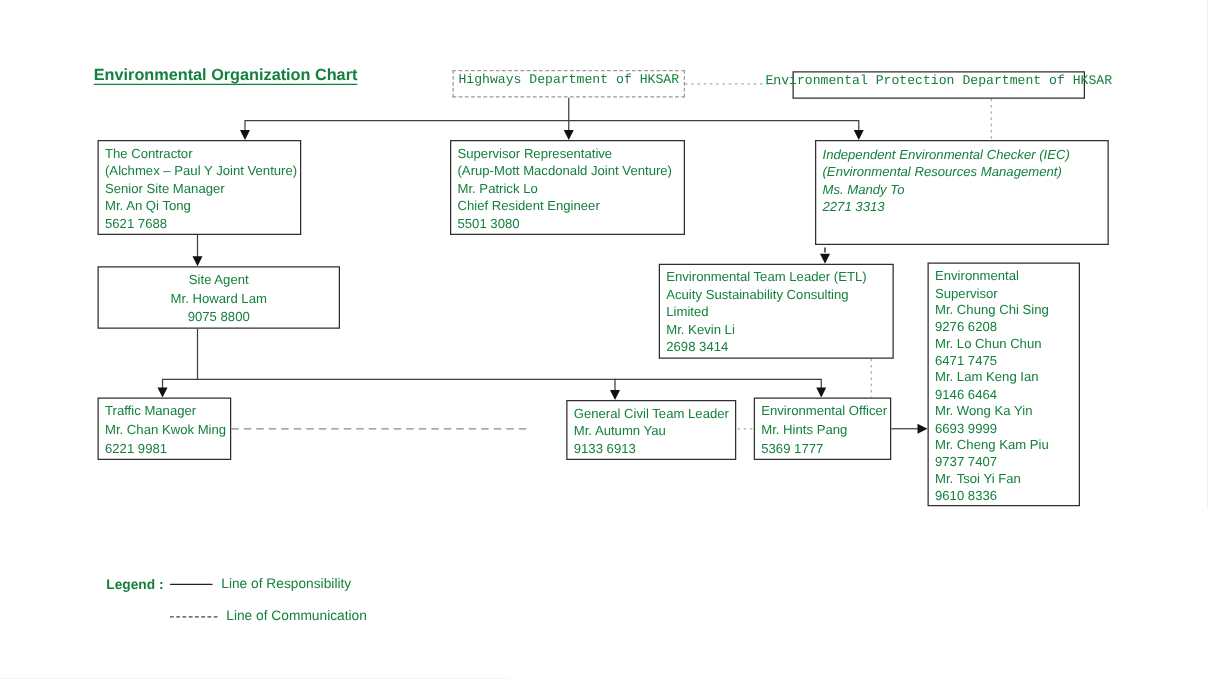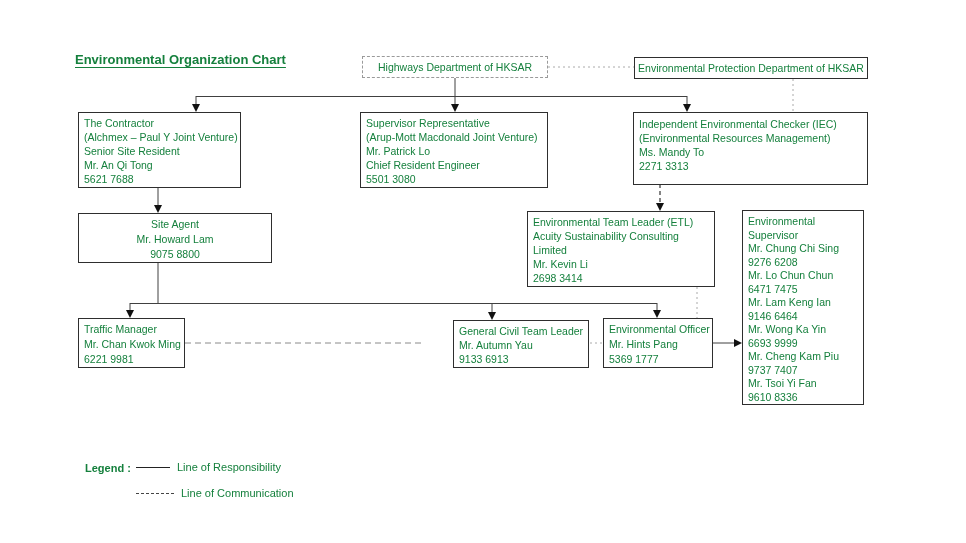--- a/index.html
+++ b/index.html
@@ -12,26 +12,26 @@
     position:absolute;left:75px;top:52px;margin:0;
     font-size:13px;font-weight:bold;
     text-decoration:underline;text-underline-offset:3px;
   }
   .connectors{position:absolute;left:0;top:0;width:966px;height:543px;}
   .box{
     position:absolute;background:#ffffff;border:1px solid #2e2e2e;
     font-size:10.5px;line-height:14px;padding:3px 5px;box-sizing:border-box;
   }
   .box .bline{white-space:nowrap;}
-  .topbox{display:flex;align-items:center;justify-content:center;text-align:center;padding:0;}
+  .topbox{display:flex;justify-content:center;text-align:center;padding:0;font-family:Liberation Mono, monospace;}
   .hd{left:362px;top:56px;width:186px;height:22px;border:1px dashed #9a9a9a;}
   .epd{left:634px;top:57px;width:234px;height:22px;}
   .contractor{left:78px;top:112px;width:163px;height:76px;}
   .suprep{left:360px;top:112px;width:188px;height:76px;}
-  .iec{left:633px;top:112px;width:235px;height:73px;padding-top:4px;}
+  .iec{left:652px;top:112px;width:235px;height:84px;padding-top:4px;font-style:italic;}
   .siteagent{left:78px;top:213px;width:194px;height:50px;line-height:15px;text-align:center;}
   .etl{left:527px;top:211px;width:188px;height:76px;}
   .envsup{left:742px;top:210px;width:122px;height:195px;line-height:13.5px;padding-top:4px;}
   .traffic{left:78px;top:318px;width:107px;height:50px;line-height:15px;}
   .gctl{left:424px;top:320px;width:136px;height:48px;margin-left:29px;}
   .eo{left:603px;top:318px;width:110px;height:50px;line-height:15px;}
   .legend-label{position:absolute;left:85px;top:462px;font-size:11px;font-weight:bold;}
   .legend-row{position:absolute;display:flex;align-items:center;gap:7px;font-size:11px;}
   .legend-row-1{left:136px;top:459px;height:16px;}
   .legend-row-2{left:136px;top:485px;height:16px;}
@@ -94,21 +94,21 @@
       <div class="bline">Highways Department of HKSAR</div>
     </div>
 
   <div class="box topbox epd">
       <div class="bline">Environmental Protection Department of HKSAR</div>
     </div>
 
   <div class="box contractor">
       <div class="bline">The Contractor</div>
       <div class="bline">(Alchmex – Paul Y Joint Venture)</div>
-      <div class="bline">Senior Site Resident</div>
+      <div class="bline">Senior Site Manager</div>
       <div class="bline">Mr. An Qi Tong</div>
       <div class="bline">5621 7688</div>
     </div>
 
   <div class="box suprep">
       <div class="bline">Supervisor Representative</div>
       <div class="bline">(Arup-Mott Macdonald Joint Venture)</div>
       <div class="bline">Mr. Patrick Lo</div>
       <div class="bline">Chief Resident Engineer</div>
       <div class="bline">5501 3080</div>

